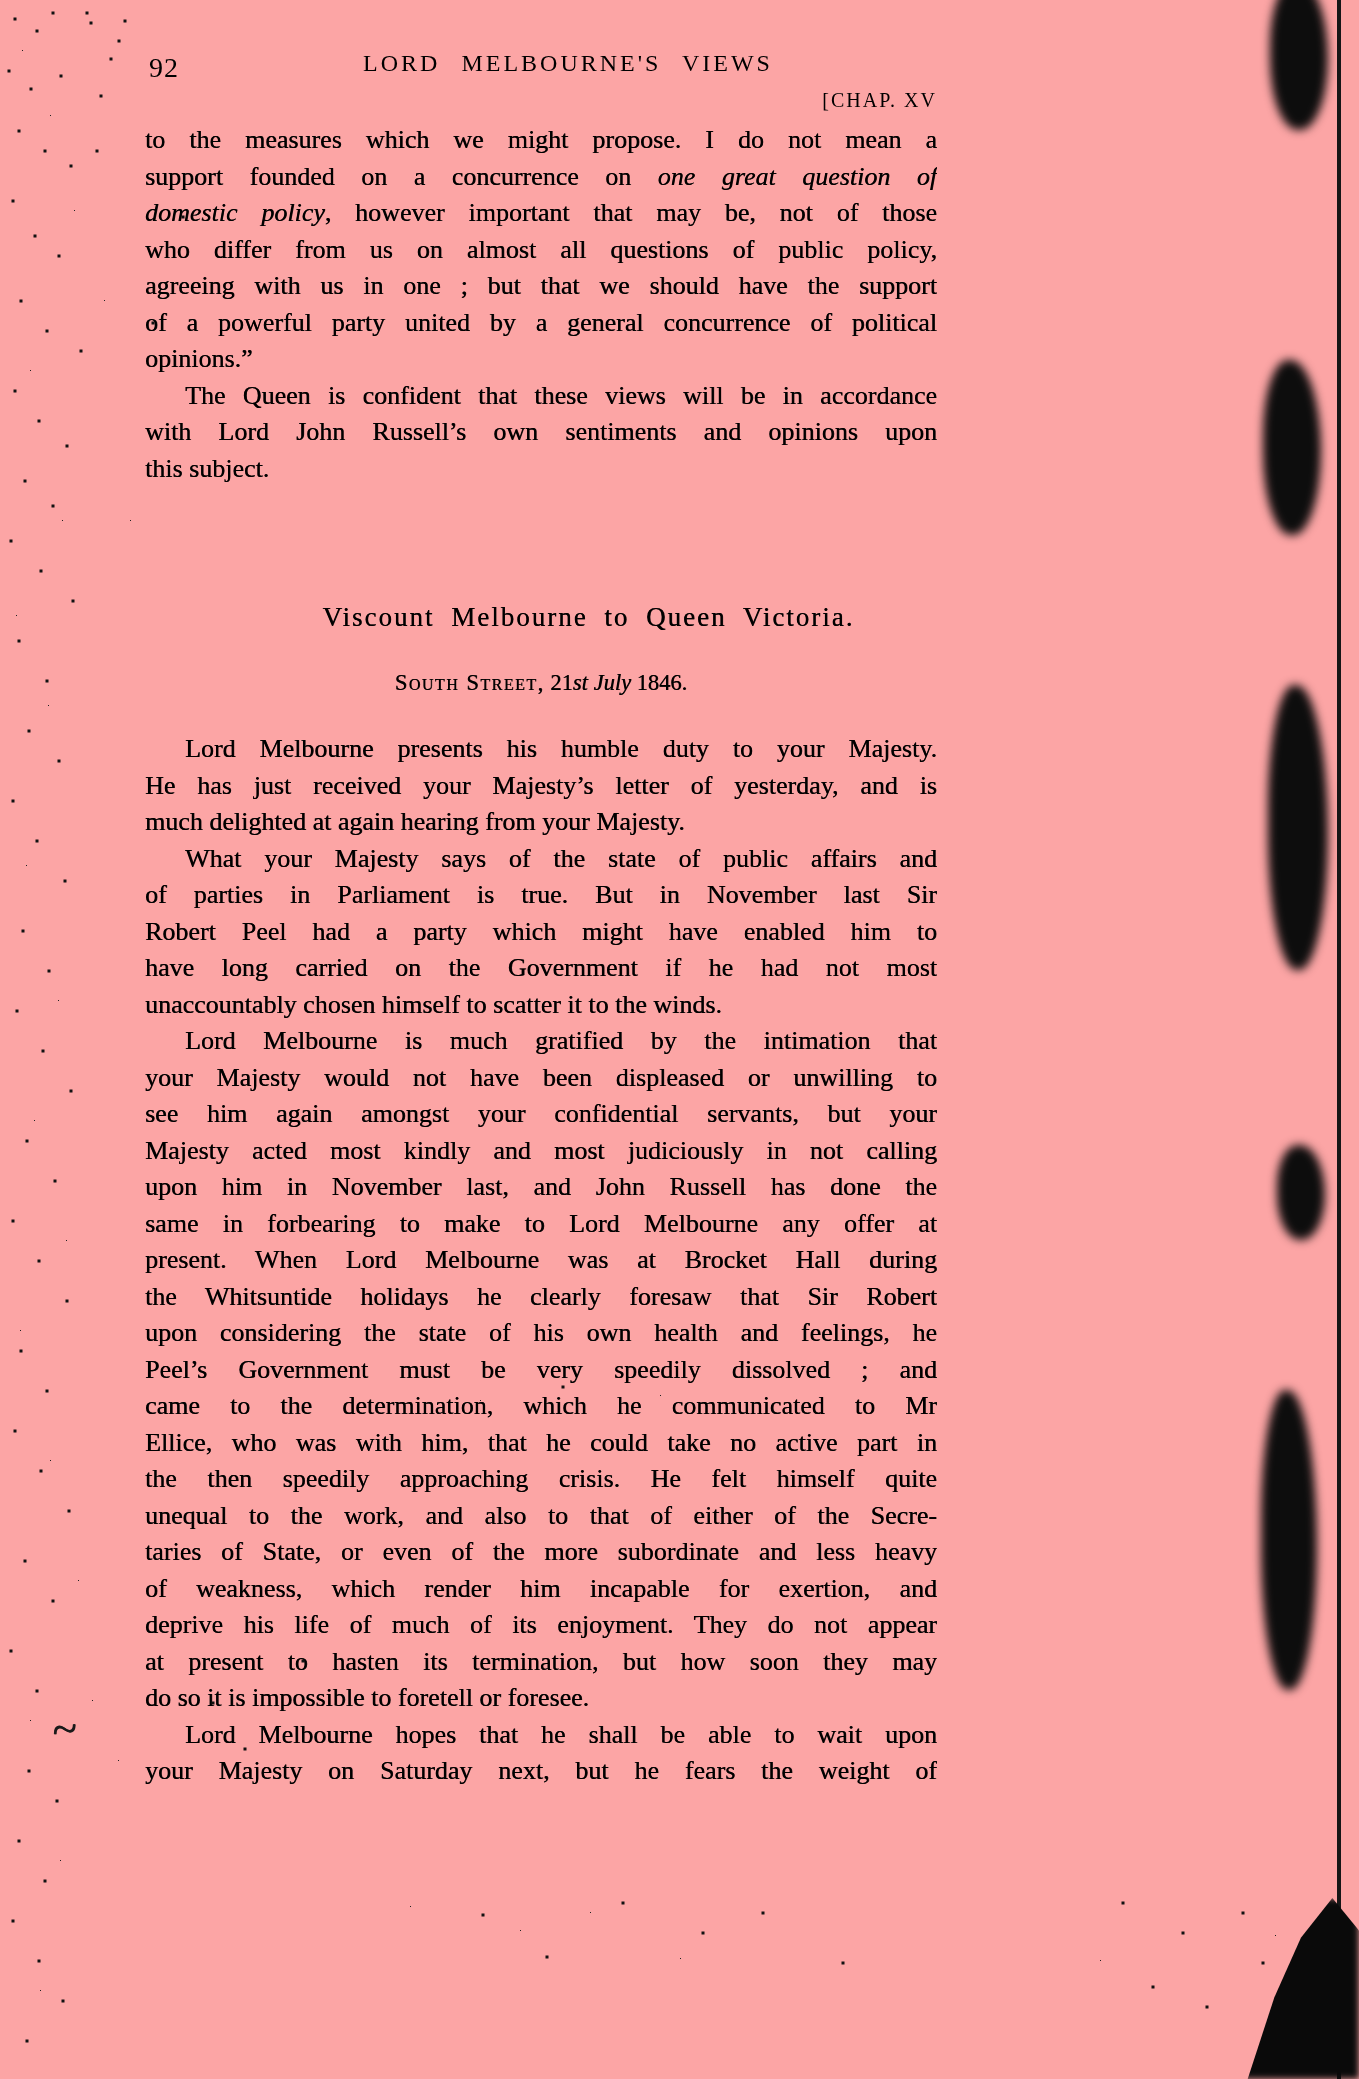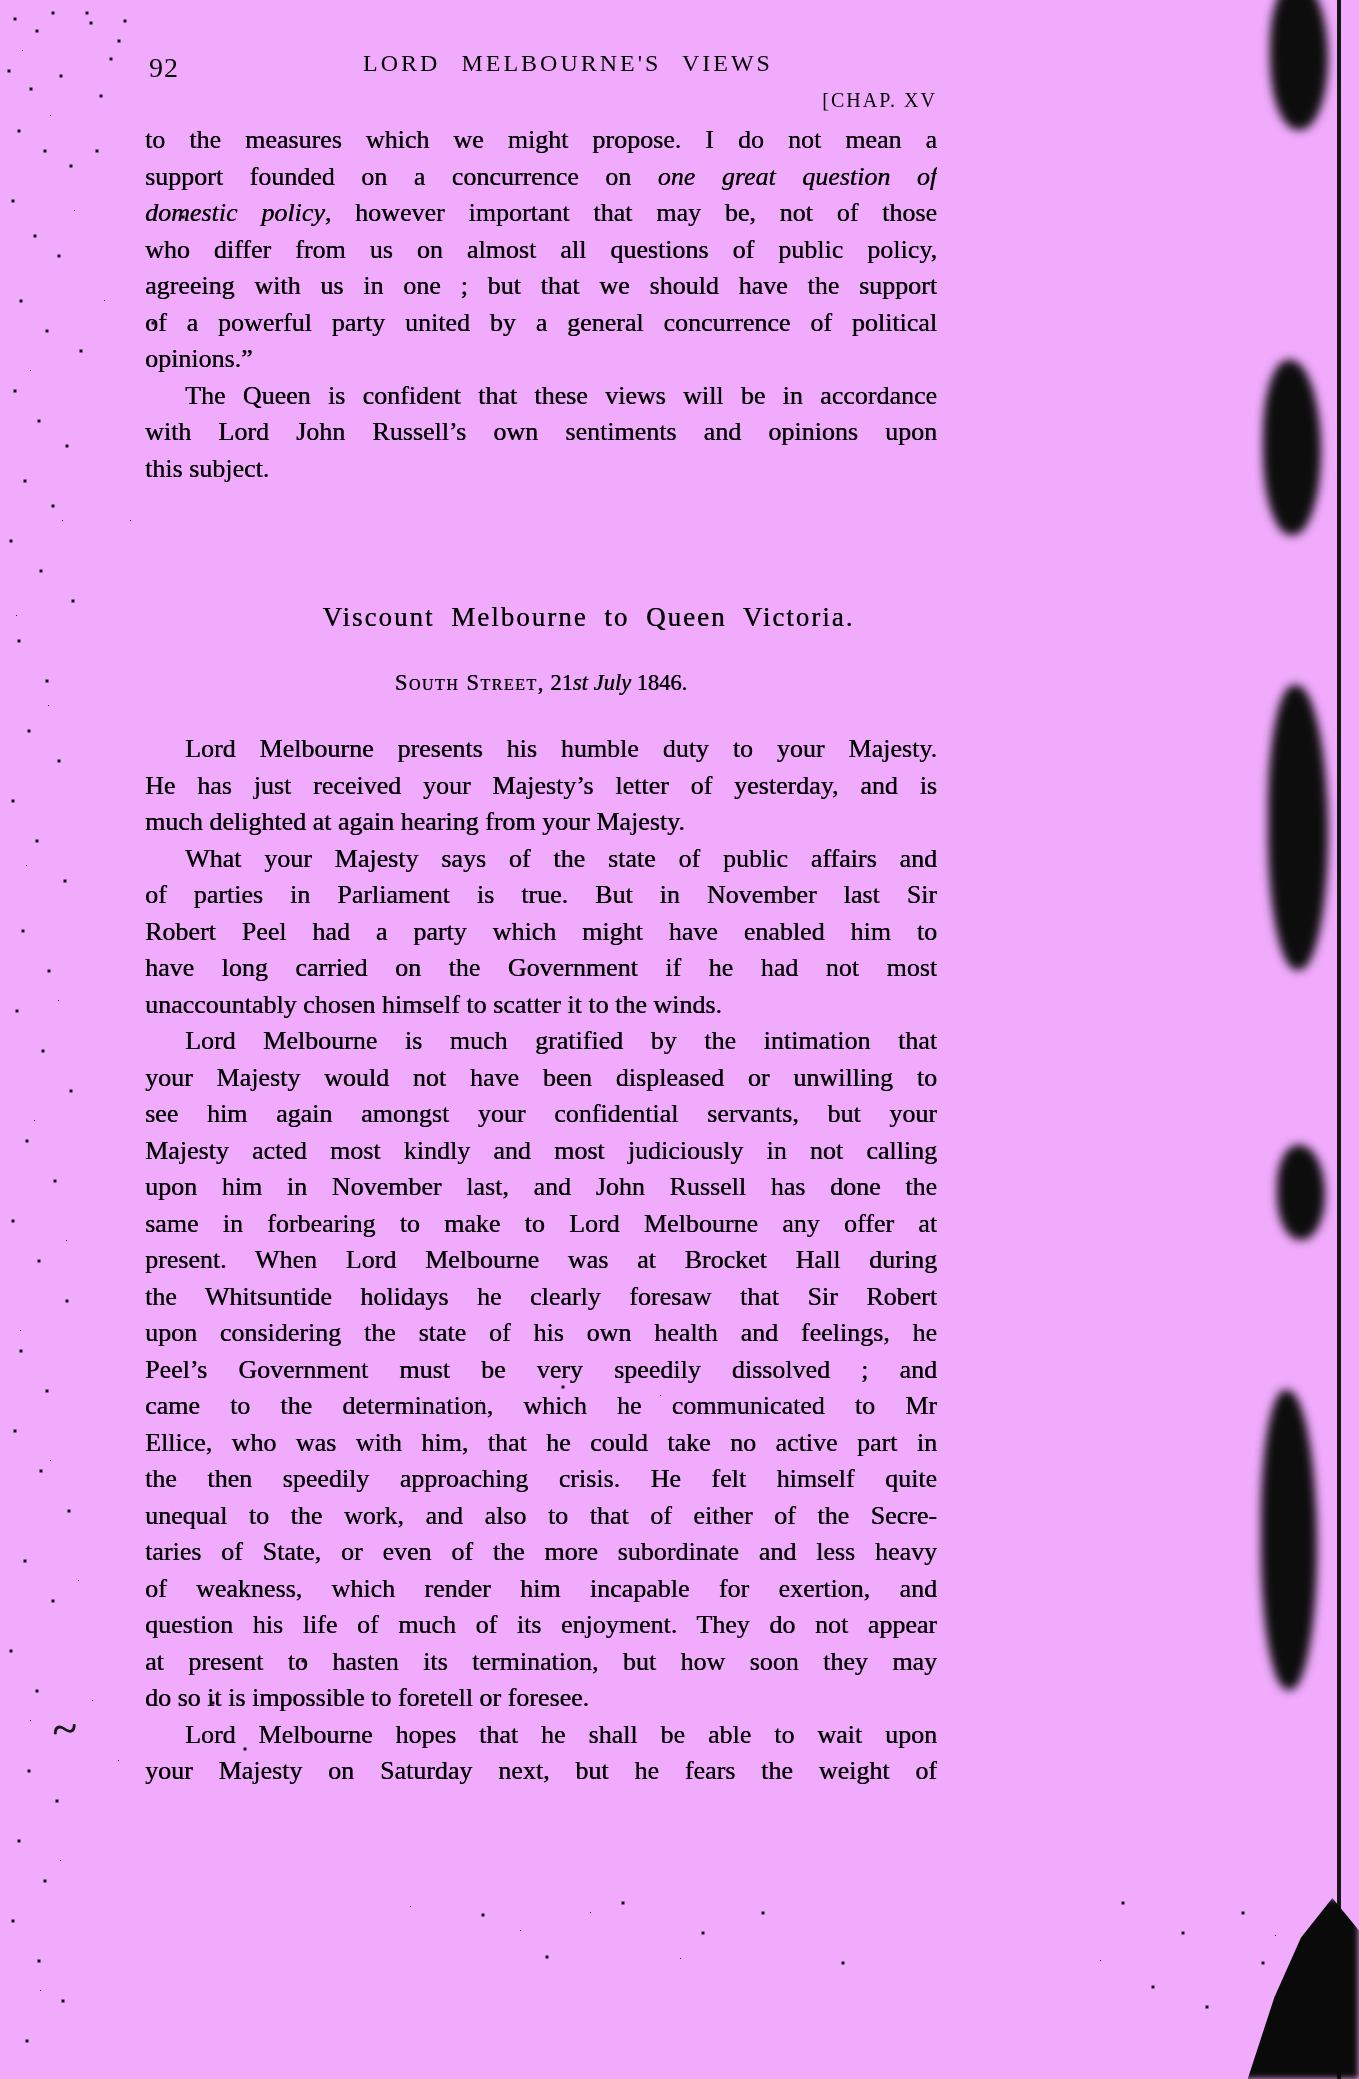--- a/index.html
+++ b/index.html
@@ -1,19 +1,19 @@
 <!DOCTYPE html>
 <html><head>
 <meta charset="utf-8">
 <style>
   html,body{margin:0;padding:0;background:#ffffff;}
   .page{
     position:relative;
     width:1359px;height:2079px;
-    background:#f0abfc;
+    background:#fca5a5;
     overflow:hidden;
     font-family:"Liberation Serif",serif;
     color:#000;
   }
   
   .header{position:absolute;left:145px;top:50px;width:792px;height:40px;}
   .pagenum{position:absolute;left:4px;top:2px;font-size:28px;letter-spacing:1px;}
   .title{position:absolute;left:54px;right:0;top:0;text-align:center;
          font-size:24px;letter-spacing:3px;word-spacing:12px;}
   .chapter{position:absolute;right:0;top:7px;font-size:20px;letter-spacing:2px;margin-top:32px;}
@@ -143,21 +143,21 @@
           <div class="line just"><span>present.  When Lord Melbourne was at Brocket Hall during</span></div>
           <div class="line just"><span>the Whitsuntide holidays he clearly foresaw that Sir Robert</span></div>
           <div class="line just"><span>upon considering the state of his own health and feelings, he</span></div>
           <div class="line just"><span>Peel’s Government must be very speedily dissolved ;  and</span></div>
           <div class="line just"><span>came to the determination, which he communicated to Mr</span></div>
           <div class="line just"><span>Ellice, who was with him, that he could take no active part in</span></div>
           <div class="line just"><span>the then speedily approaching crisis.  He felt himself quite</span></div>
           <div class="line just"><span>unequal to the work, and also to that of either of the Secre-</span></div>
           <div class="line just"><span>taries of State, or even of the more subordinate and less heavy</span></div>
           <div class="line just"><span>of  weakness, which render him incapable for exertion, and</span></div>
-          <div class="line just"><span>question his life of much of its enjoyment.  They do not appear</span></div>
+          <div class="line just"><span>deprive his life of much of its enjoyment.  They do not appear</span></div>
           <div class="line just"><span>at present to hasten its termination, but how soon they may</span></div>
           <div class="line"><span>do so it is impossible to foretell or foresee.</span></div>
         </div>
         <div class="para indent">
           <div class="line just first"><span>Lord Melbourne hopes that he shall be able to wait upon</span></div>
           <div class="line just"><span>your Majesty on Saturday next, but he fears the weight of</span></div>
         </div>
       </div>
   </div>
 

